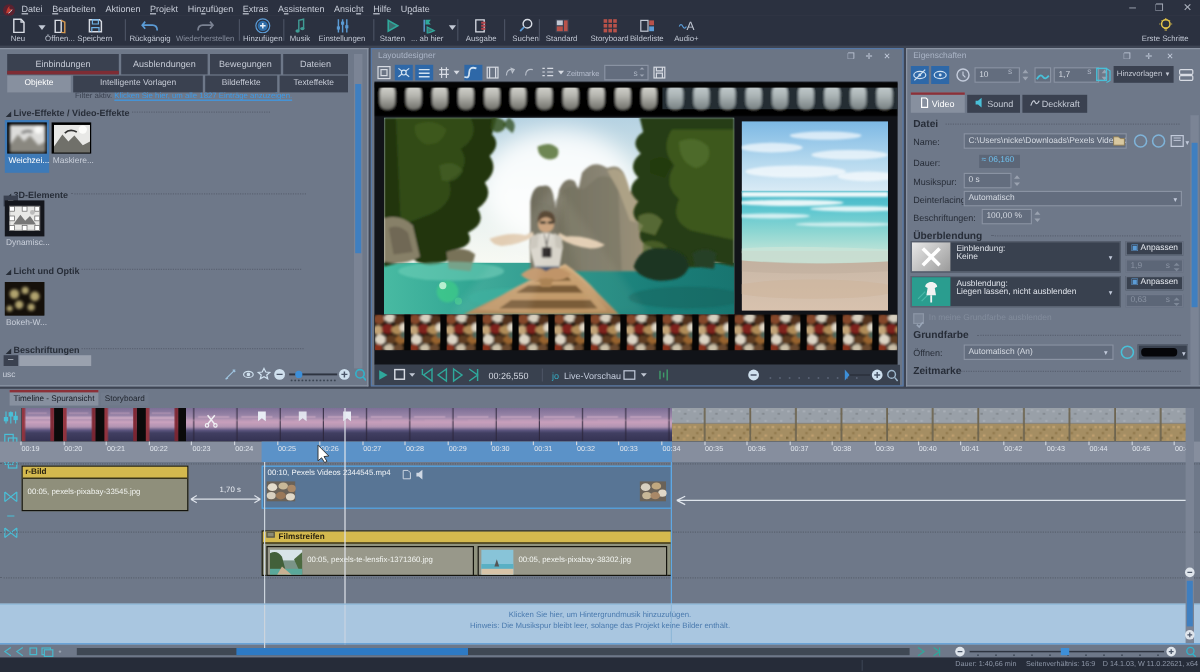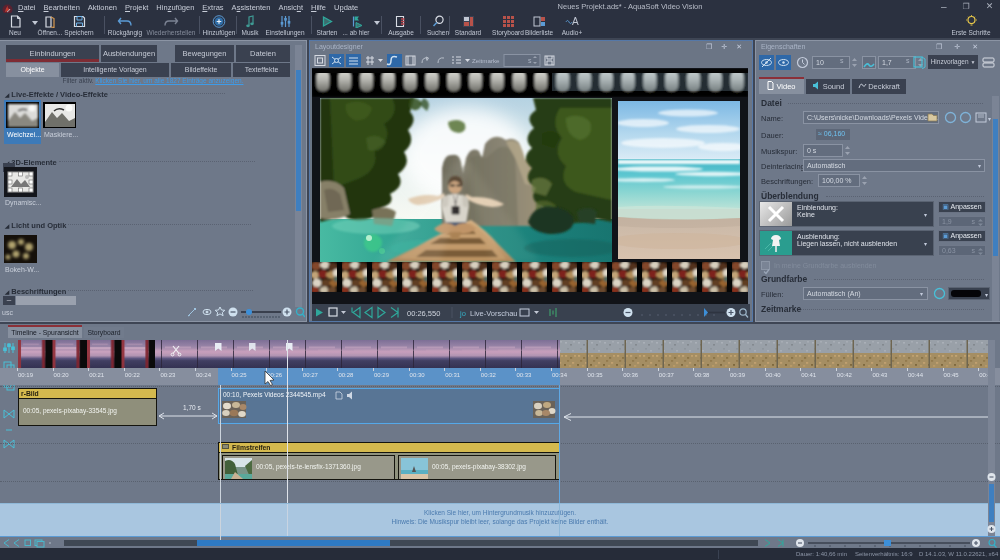--- a/index.html
+++ b/index.html
@@ -24,21 +24,20 @@
       <span><u>B</u>earbeiten</span>
       <span>Aktionen</span>
       <span><u>P</u>rojekt</span>
       <span>Hin<u>z</u>ufügen</span>
       <span><u>E</u>xtras</span>
       <span>A<u>s</u>sistenten</span>
       <span>Ansic<u>h</u>t</span>
       <span><u>H</u>ilfe</span>
       <span>U<u>p</u>date</span>
 </div>
-<div class="abs" style="left:500px;top:2px;width:260px;text-align:center;color:#b8bdc8;font-size:7.5px;">Neues Projekt.ads* - AquaSoft Video Vision</div>
 <div class="abs" style="left:941px;top:0;width:59px;height:12px;color:#aab0bc;font-size:9px;display:flex;gap:16px;align-items:center;">
  <span style="font-size:10px;">–</span>
       <span style="font-size:8px;">❐</span>
       <span>✕</span>
 </div>
 
 <div class="abs" style="left:0;top:13px;width:1000px;height:25px;background:#2b3140;"></div>
 <div class="abs" id="toolbar" style="left:0;top:13px;width:1000px;height:25px;">
  <style>
   .titem{position:absolute;top:2px;text-align:center;}
@@ -198,21 +197,21 @@
 
 <div class="abs" id="leftpanel" style="left:0;top:40px;width:307px;height:282px;background:#6e7889;border:1px solid #8b94a4;border-left:none;">
  <style>
   .ltab1{position:absolute;top:4px;height:17px;background:#3a4150;color:#c6cbd6;font-size:7.5px;text-align:center;line-height:17px;}
   .ltab2{position:absolute;top:22px;height:14px;background:#3a4150;color:#c6cbd6;font-size:7px;text-align:center;line-height:14px;}
   .lsec{position:absolute;left:5px;color:#272d38;font-size:7.5px;font-weight:bold;white-space:nowrap;}
   .lsec .dots{display:inline-block;vertical-align:3px;border-top:1px dotted #5a6272;}
   .llab{position:absolute;font-size:7px;color:#dde1e8;}
  </style>
  <div class="ltab1" style="left:6px;width:93px;border-bottom:3px solid #7e2c34;">Einbindungen</div>
- <div class="ltab1" style="left:101px;width:56px;">Ausblendungen</div>
+ <div class="ltab1" style="left:101px;width:72px;">Ausblendungen</div>
  <div class="ltab1" style="left:175px;width:59px;">Bewegungen</div>
  <div class="ltab1" style="left:236px;width:54px;">Dateien</div>
  <div class="ltab2" style="left:6px;width:53px;background:#87909f;color:#fff;">Objekte</div>
  <div class="ltab2" style="left:61px;width:108px;">Intelligente Vorlagen</div>
  <div class="ltab2" style="left:171px;width:60px;">Bildeffekte</div>
  <div class="ltab2" style="left:233px;width:57px;">Texteffekte</div>
  <div class="abs" style="left:0;top:36px;width:100%;height:13px;font-size:6.5px;text-align:center;color:#3a4150;">Filter aktiv. <span style="color:#3d9be8;text-decoration:underline;">Klicken Sie hier, um alle 1827 Einträge anzuzeigen.</span></div>
 
  <div class="lsec" style="top:49px;"><span style="font-size:5.5px;">◢</span> Live-Effekte / Video-Effekte <span class="dots" style="width:115px;"></span></div>
 
@@ -729,21 +728,21 @@
  <div class="abs" style="left:182px;top:204px;width:48px;height:11px;background:#5c6677;border:1px solid #70798a;font-size:7px;color:#8a93a3;line-height:9px;padding-left:3px;">0,63<span style="position:absolute;right:10px;">s</span><svg style="position:absolute;right:1px;top:1px;" width="7" height="9">
           <path d="M1 3.5l2.5-2.5L6 3.5zM1 5.5l2.5 2.5L6 5.5z" fill="#7e8898"></path>
         </svg></div>
 
  <div class="abs" style="left:5px;top:220px;width:9px;height:9px;background:#7a8495;border:1px solid #8c96a6;"><svg width="9" height="9">
           <path d="M2 4.5l2 2 3-4" stroke="#9aa6b8" stroke-width="1.3" fill="none"></path>
         </svg></div>
  <div class="abs" style="left:18px;top:221px;font-size:7px;color:#828c9c;">In meine Grundfarbe ausblenden</div>
  <div class="rhead" style="top:233px;">Grundfarbe</div>
       <div class="dotline" style="left:58px;top:238px;width:170px;"></div>
- <div class="rlabel" style="top:249px;">Füllen:</div>
+ <div class="rlabel" style="top:249px;">Öffnen:</div>
  <div class="rinput" style="left:47px;top:246px;width:125px;">Automatisch (An)</div>
  <div class="abs" style="left:164px;top:249px;font-size:6px;color:#c3cbdb;">▾</div>
  <svg class="abs" style="left:177px;top:246px;" width="13" height="13">
         <circle cx="6.5" cy="6.5" r="5" fill="none" stroke="#49c0d8" stroke-width="1.3"></circle>
       </svg>
  <div class="abs" style="left:192px;top:246px;width:42px;height:13px;background:#39414f;border:1px solid #5a6372;">
         <div class="abs" style="left:2px;top:2px;width:30px;height:7px;background:#050508;border-radius:3px;"></div>
         <span style="position:absolute;right:1px;top:3px;font-size:6px;color:#c3cbdb;">▾</span>
       </div>
  <div class="rhead" style="top:263px;">Zeitmarke</div>

